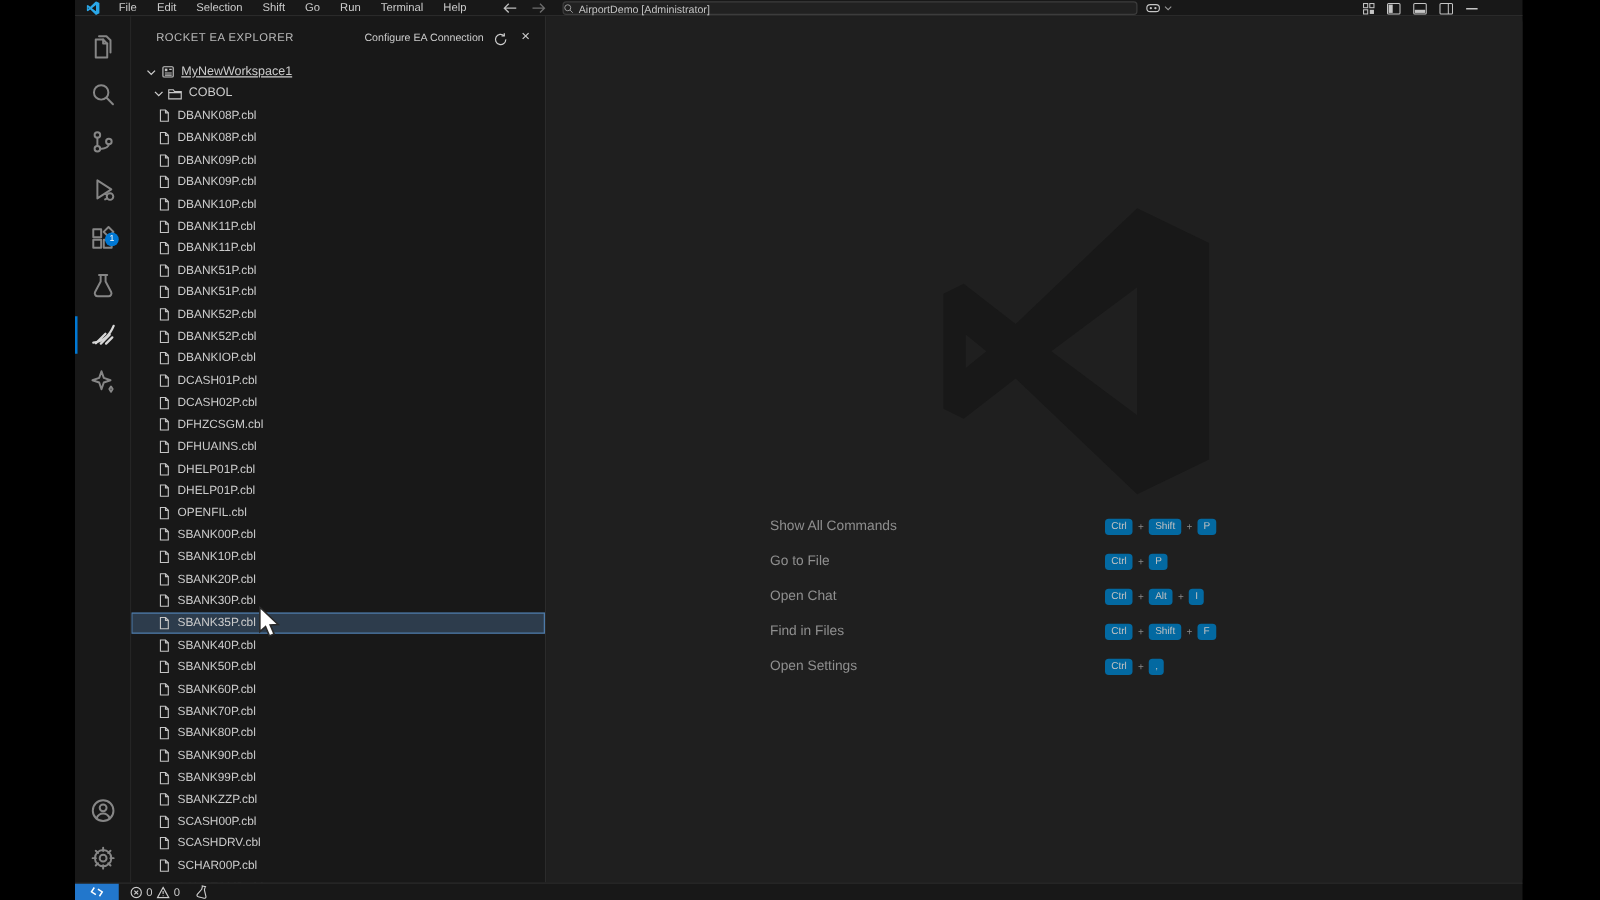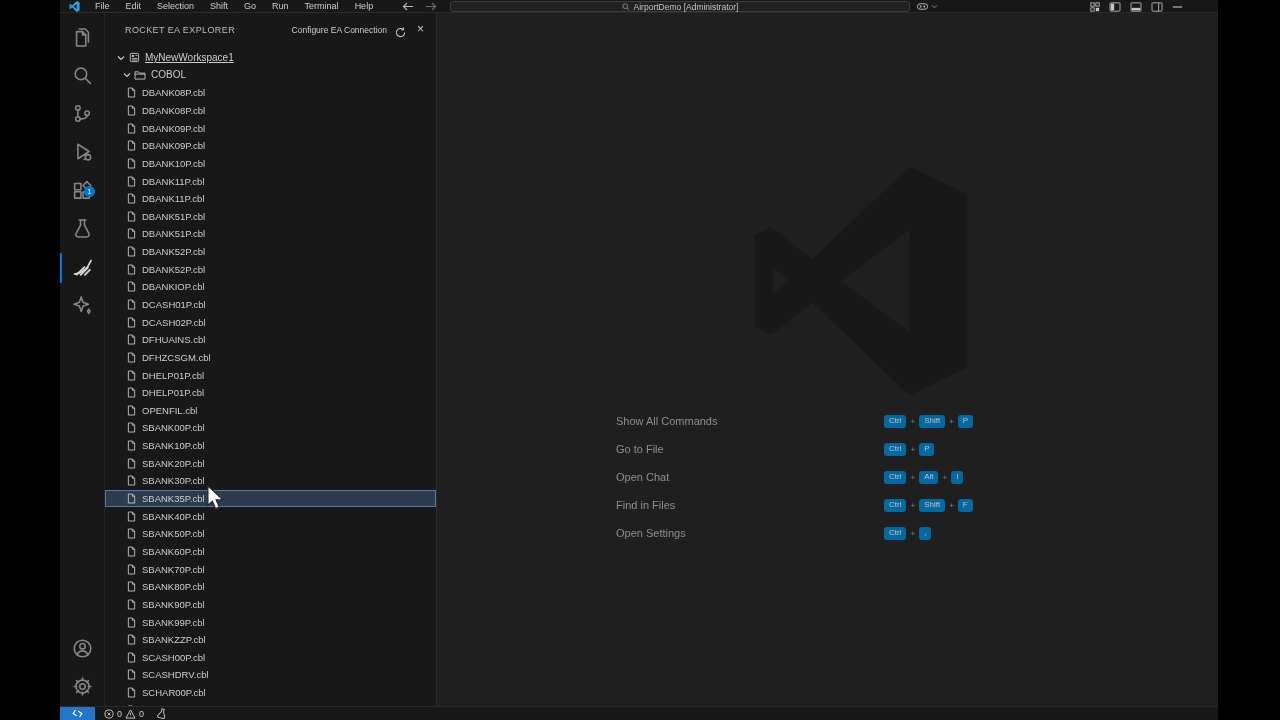--- a/index.html
+++ b/index.html
@@ -9,21 +9,21 @@
 
   
   .titlebar { position:absolute; left:0; top:0; width:100%; height:13px; background:#181818;
     border-bottom:1px solid #2a2a2a; color:#cccccc; }
   .vscode-logo { position:absolute; left:9px; top:1px; width:11px; height:11px; }
   .menus { position:absolute; left:27px; top:0; height:13px; display:flex; align-items:center; }
   .menus span { font-size:9px; line-height:13px; padding:0 8px; color:#cccccc; cursor:default; }
   .nav-arrow { position:absolute; top:0; height:13px; display:flex; align-items:center; color:#bdbdbd; }
   .nav-back { left:342px; } .nav-fwd { left:365px; color:#6e6e6e; }
   .cmd-center { position:absolute; left:390px; top:1px; width:460px; height:11px; background:#212121;
-    border:1px solid #3c3c3c; border-radius:3px; display:flex; align-items:center; justify-content:center;
+    border:1px solid #3c3c3c; border-radius:3px; display:flex; align-items:center; justify-content:flex-start;
     gap:4px; color:#c5c5c5; font-size:8.5px; }
   .tb-icons { position:absolute; top:0; height:13px; display:flex; align-items:center; gap:9px; color:#c5c5c5; }
   .tb-right { left:1030px; }
   .copilot-wrap { position:absolute; left:856px; top:0; height:13px; display:flex; align-items:center; gap:2px; }
 
   
   .main { position:absolute; left:0; top:13px; width:100%; height:693px; display:flex; }
   .activitybar { position:relative; width:45px; height:100%; background:#181818; border-right:1px solid #252525; }
   .act-item { position:absolute; left:0; width:45px; height:26px; display:flex; align-items:center; justify-content:center; }
   .act-item svg { stroke:#868686; fill:none; stroke-width:1.2; stroke-linecap:round; stroke-linejoin:round; }
@@ -411,31 +411,31 @@
             <span class="flabel">DCASH02P.cbl</span>
           </div>
 
           <div class="file-row">
             <span class="ficon">
               <svg width="9" height="11" viewBox="0 0 10 12">
                 <path d="M1.5 1 h4.5 l2.5 2.5 v7.5 h-7 z" stroke="#c5c5c5" fill="none"></path>
                 <path d="M6 1 v2.5 h2.5" stroke="#c5c5c5" fill="none"></path>
               </svg>
             </span>
+            <span class="flabel">DFHZCSGM.cbl</span>
+          </div>
+
+          <div class="file-row">
+            <span class="ficon">
+              <svg width="9" height="11" viewBox="0 0 10 12">
+                <path d="M1.5 1 h4.5 l2.5 2.5 v7.5 h-7 z" stroke="#c5c5c5" fill="none"></path>
+                <path d="M6 1 v2.5 h2.5" stroke="#c5c5c5" fill="none"></path>
+              </svg>
+            </span>
             <span class="flabel">DFHUAINS.cbl</span>
-          </div>
-
-          <div class="file-row">
-            <span class="ficon">
-              <svg width="9" height="11" viewBox="0 0 10 12">
-                <path d="M1.5 1 h4.5 l2.5 2.5 v7.5 h-7 z" stroke="#c5c5c5" fill="none"></path>
-                <path d="M6 1 v2.5 h2.5" stroke="#c5c5c5" fill="none"></path>
-              </svg>
-            </span>
-            <span class="flabel">DFHZCSGM.cbl</span>
           </div>
 
           <div class="file-row">
             <span class="ficon">
               <svg width="9" height="11" viewBox="0 0 10 12">
                 <path d="M1.5 1 h4.5 l2.5 2.5 v7.5 h-7 z" stroke="#c5c5c5" fill="none"></path>
                 <path d="M6 1 v2.5 h2.5" stroke="#c5c5c5" fill="none"></path>
               </svg>
             </span>
             <span class="flabel">DHELP01P.cbl</span>

